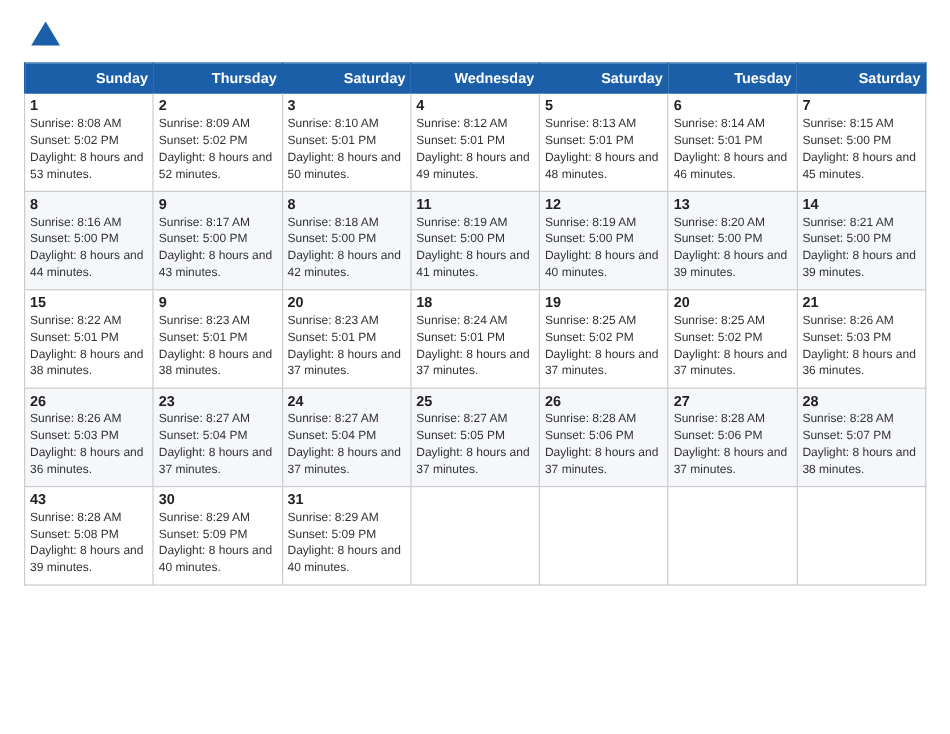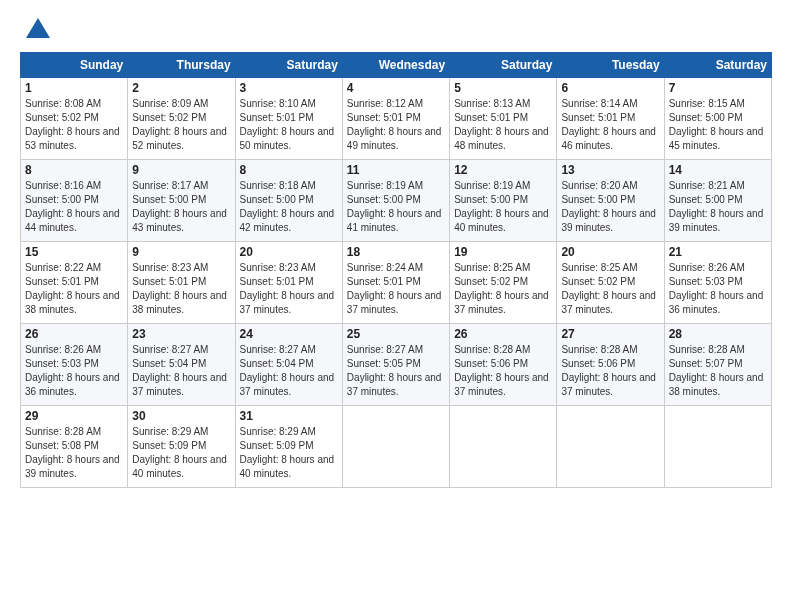--- a/index.html
+++ b/index.html
@@ -354,21 +354,21 @@
           <span class="day-num">28</span>
           <div class="day-info">
             Sunrise: 8:28 AM<br>
             Sunset: 5:07 PM<br>
             Daylight: 8 hours and 38 minutes.
           </div>
         </td>
         </tr>
         <tr>
           <td>
-          <span class="day-num">29</span>
+          <span class="day-num">43</span>
           <div class="day-info">
             Sunrise: 8:28 AM<br>
             Sunset: 5:08 PM<br>
             Daylight: 8 hours and 39 minutes.
           </div>
         </td>
           <td>
           <span class="day-num">30</span>
           <div class="day-info">
             Sunrise: 8:29 AM<br>

